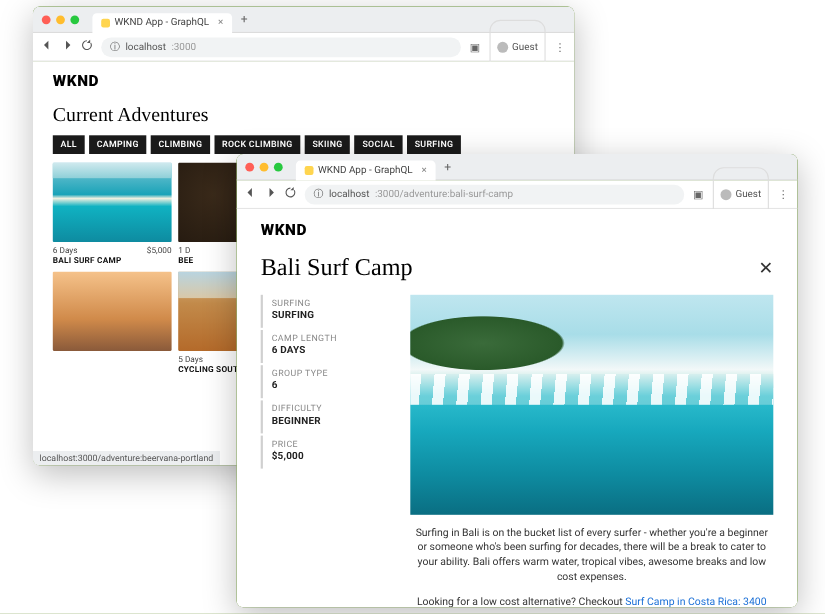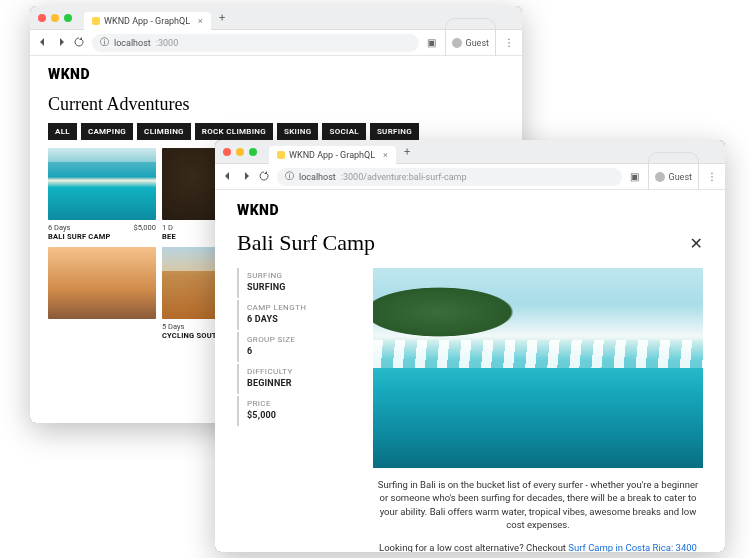--- a/index.html
+++ b/index.html
@@ -252,20 +252,21 @@
           <div class="card">
             <div class="thumb th-forest"></div>
             <div class="row1">
               <span>4 D</span>
               <span></span>
             </div>
             <div class="name">CYC</div>
           </div>
         </div>
     </div>
+    <div class="statusbar">localhost:3000/adventure:beervana-portland</div>
   </div>
 </div>
 
 <div class="window win-front">
   <div class="tabstrip">
     <div class="traffic">
       <span class="t-red"></span>
       <span class="t-yellow"></span>
       <span class="t-green"></span>
     </div>
@@ -312,21 +313,21 @@
         <div class="meta-col" id="meta-col">
             <div class="meta-item">
               <div class="meta-label">SURFING</div>
               <div class="meta-value">SURFING</div>
             </div>
             <div class="meta-item">
               <div class="meta-label">CAMP LENGTH</div>
               <div class="meta-value">6 DAYS</div>
             </div>
             <div class="meta-item">
-              <div class="meta-label">GROUP SIZE</div>
+              <div class="meta-label">GROUP TYPE</div>
               <div class="meta-value">6</div>
             </div>
             <div class="meta-item">
               <div class="meta-label">DIFFICULTY</div>
               <div class="meta-value">BEGINNER</div>
             </div>
             <div class="meta-item">
               <div class="meta-label">PRICE</div>
               <div class="meta-value">$5,000</div>
             </div>

